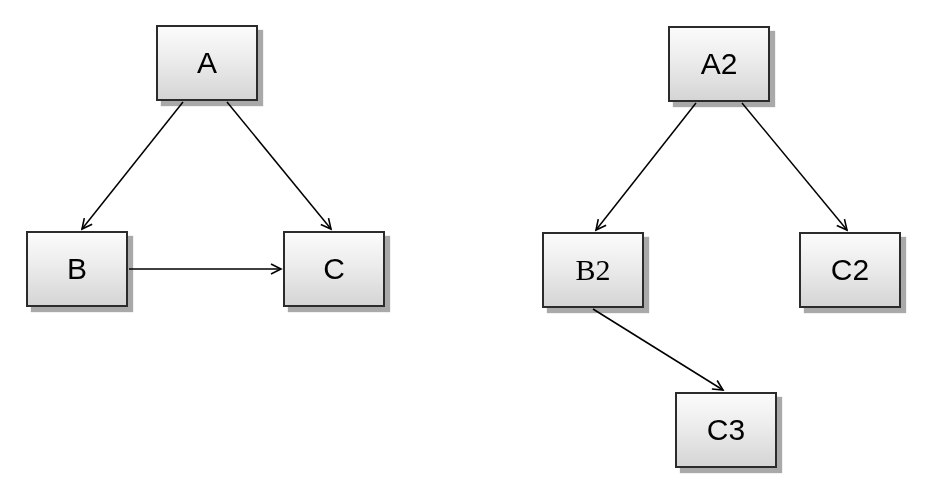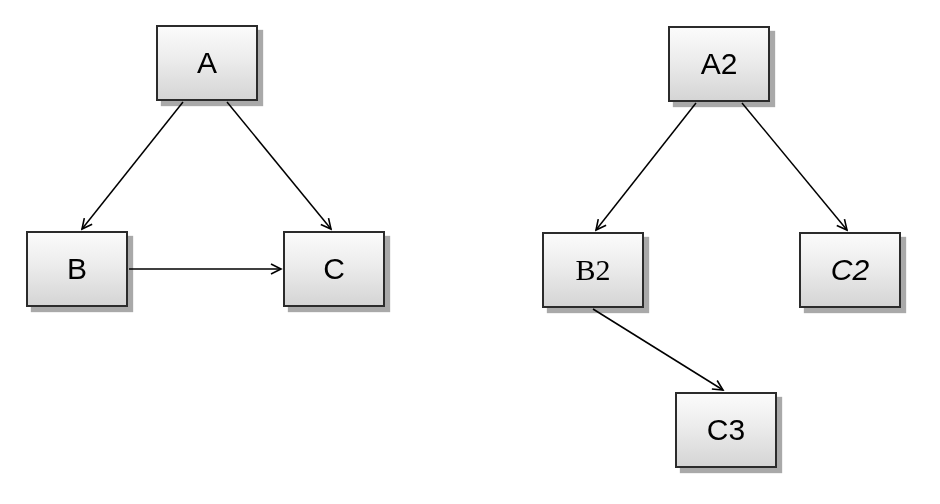--- a/index.html
+++ b/index.html
@@ -42,21 +42,21 @@
     color: #000000;
     line-height: 1;
     user-select: none;
   }
   
   #node-a  { left: 156px; top: 25px;  }
   #node-b  { left: 26px;  top: 231px; }
   #node-c  { left: 283px; top: 231px; }
   #node-a2 { left: 668px; top: 26px;  }
   #node-b2 { left: 542px; top: 232px; font-family: Liberation Serif, serif; }
-  #node-c2 { left: 799px; top: 232px; font-style: italic; }
+  #node-c2 { left: 799px; top: 232px; }
   #node-c3 { left: 675px; top: 392px; text-align: center; }
 </style>
 </head>
 <body>
 
 <div class="canvas">
 
   <svg class="edges-layer" width="940" height="504" viewBox="0 0 940 504" xmlns="http://www.w3.org/2000/svg">
     <defs>
       <marker id="arrow-open" markerUnits="userSpaceOnUse" markerWidth="14" markerHeight="14" viewBox="0 0 14 14" refX="12" refY="7" orient="auto">

